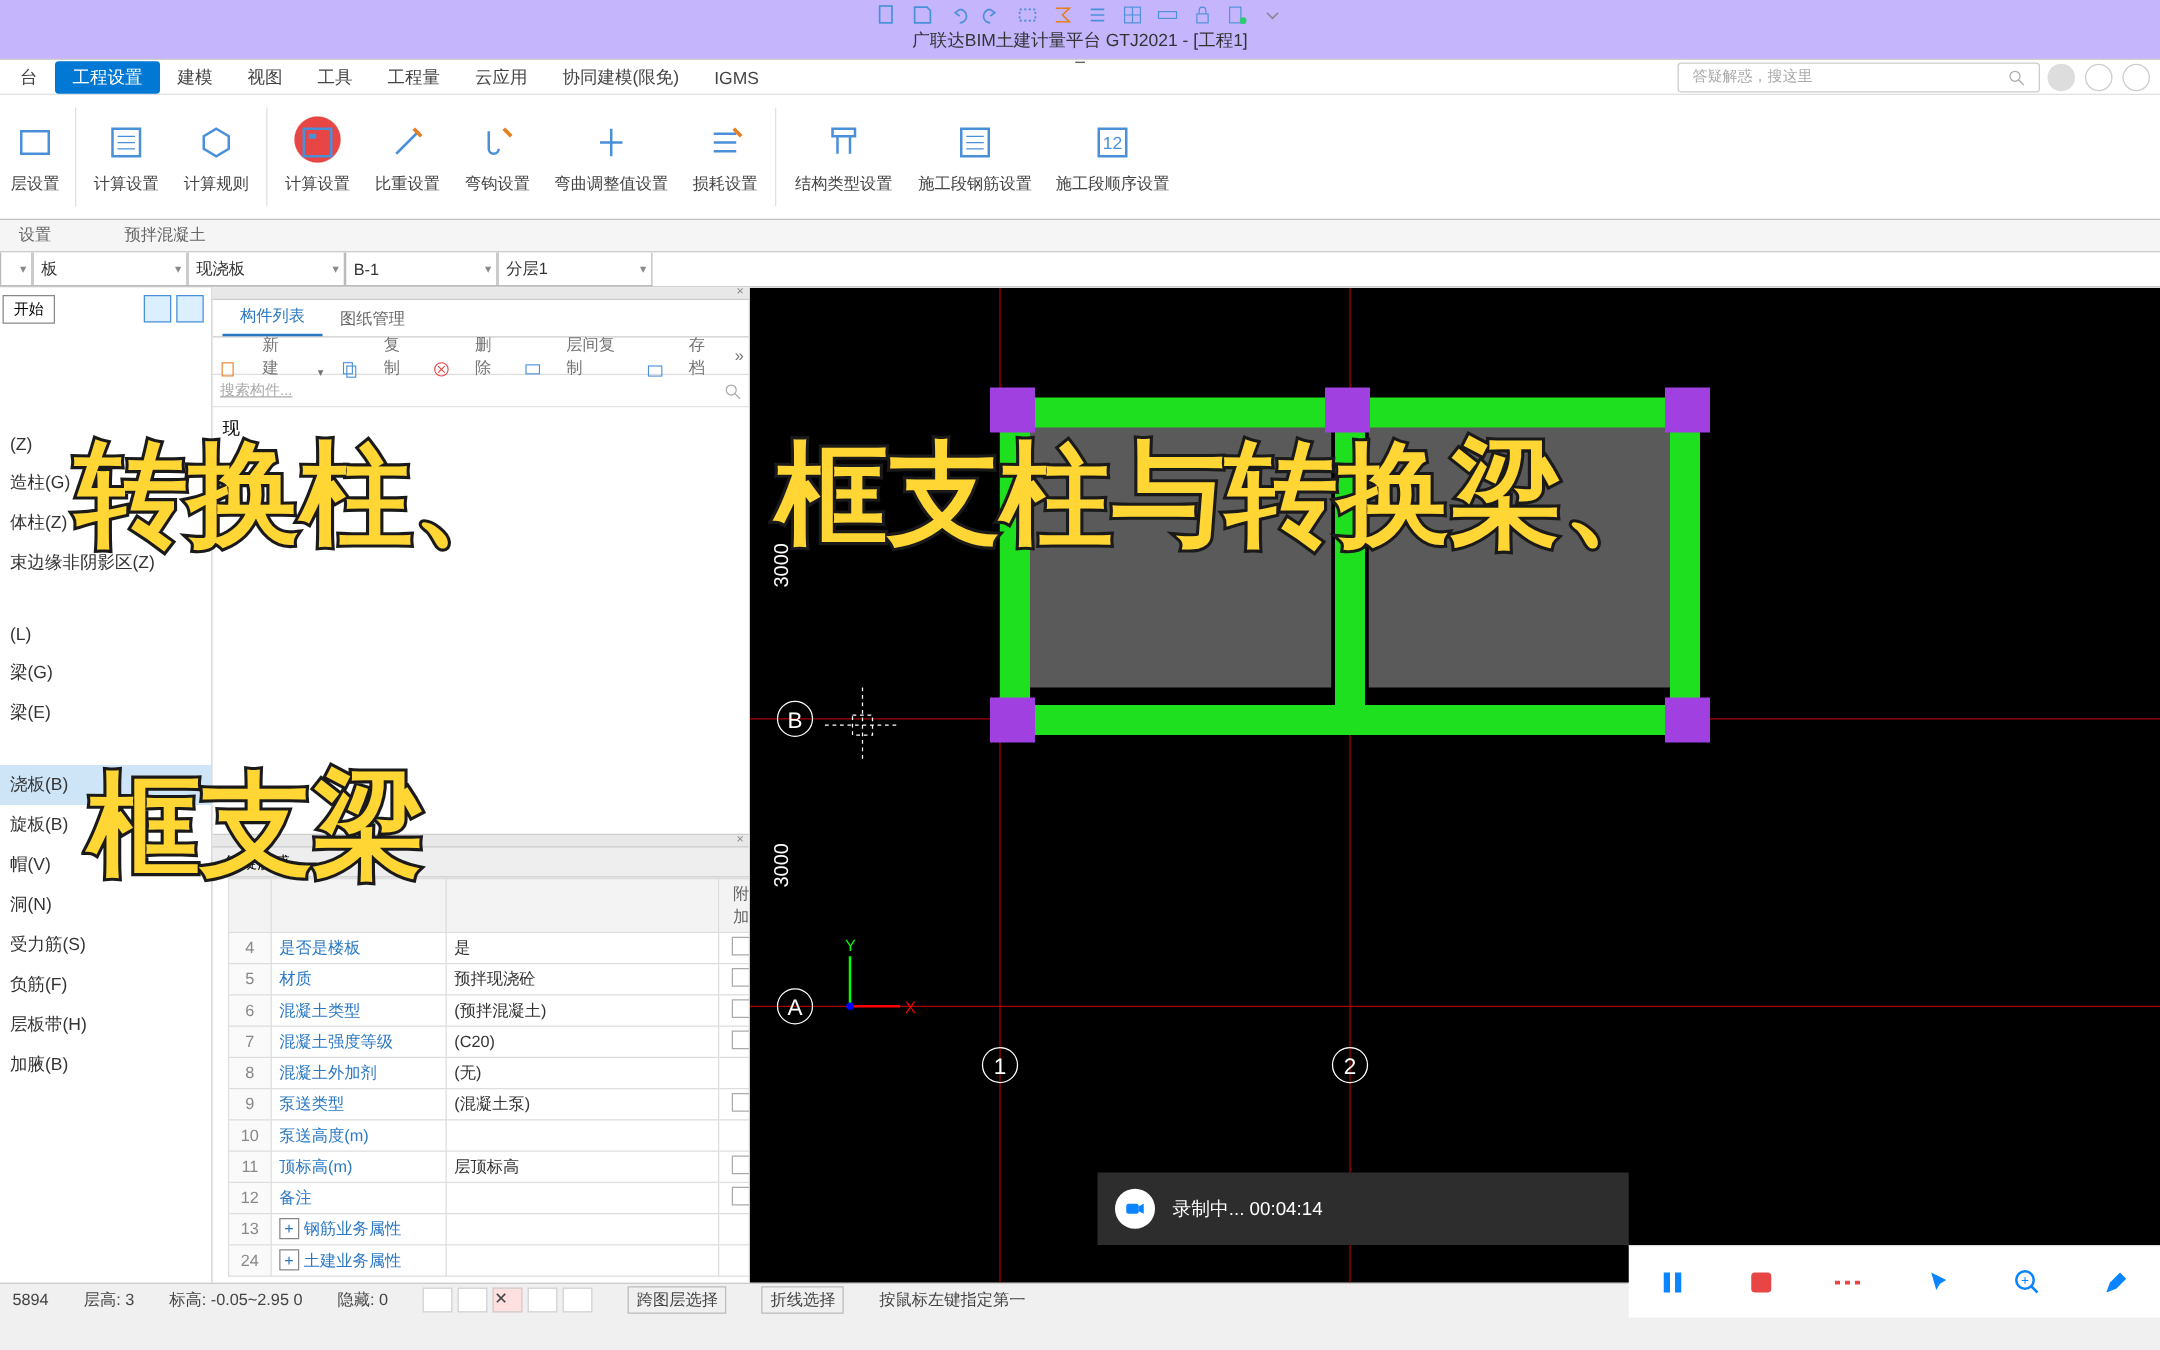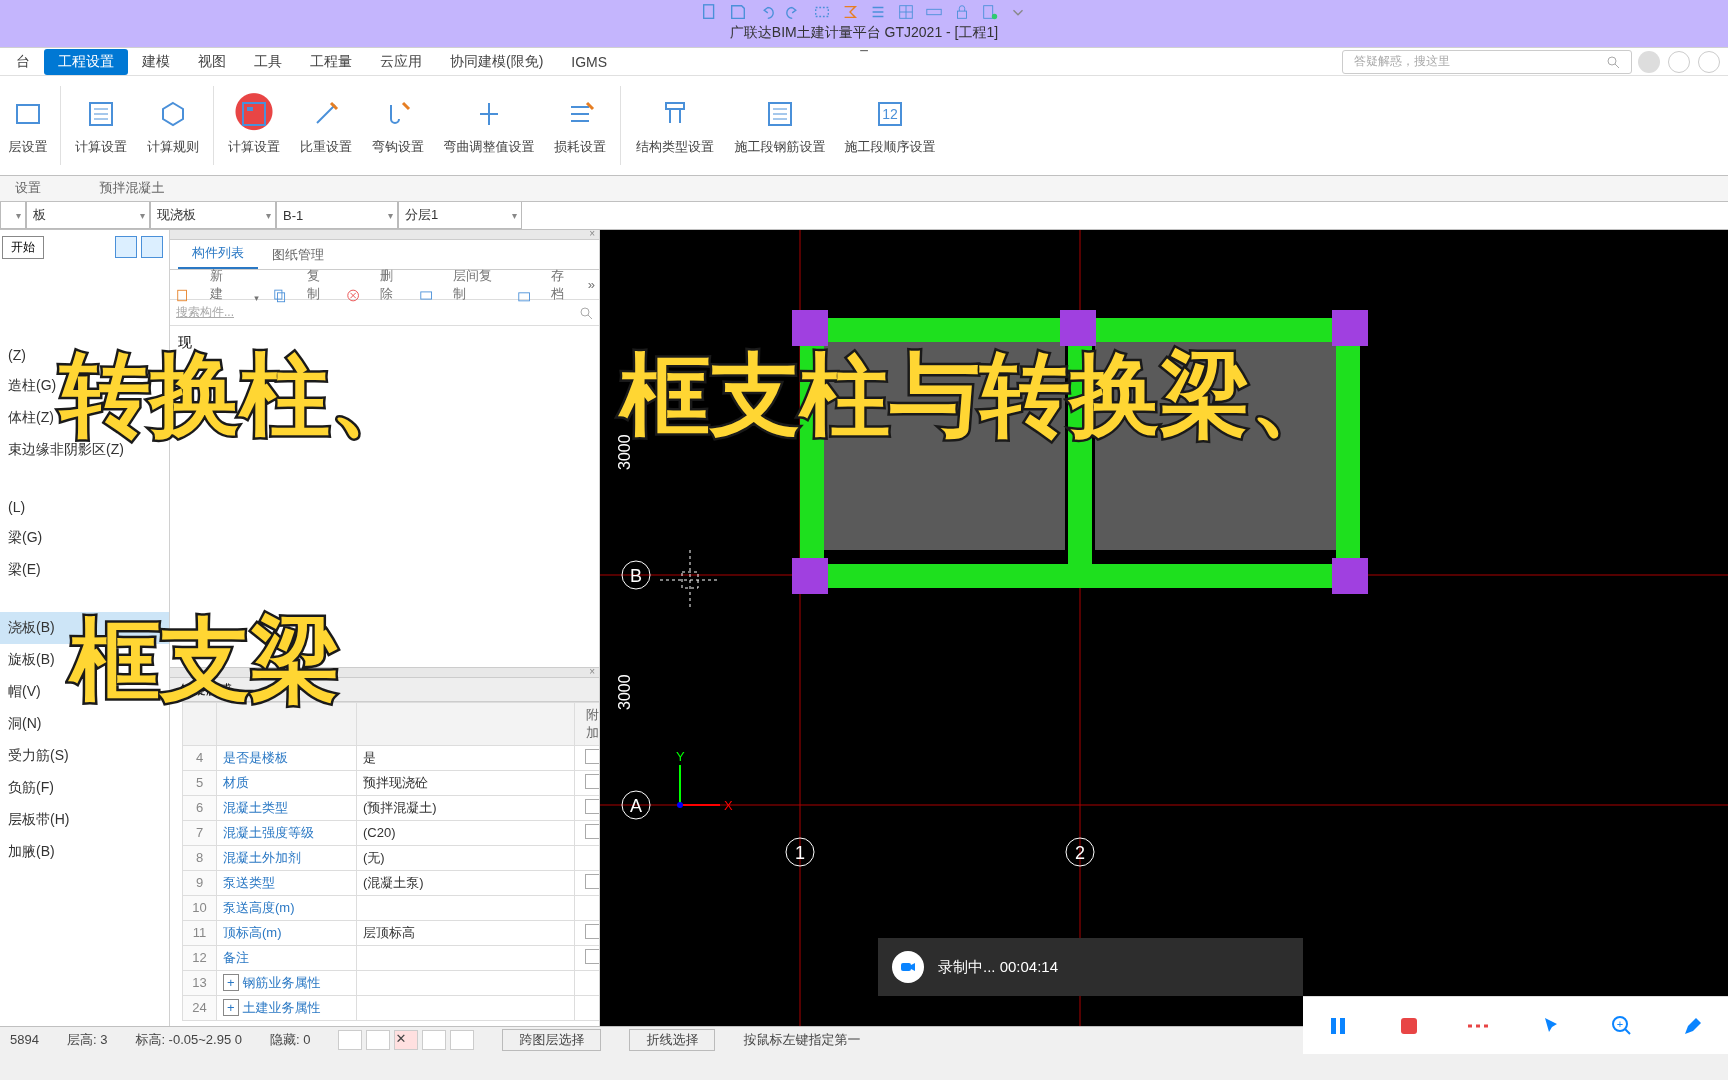--- a/index.html
+++ b/index.html
@@ -73,21 +73,21 @@
 .vp svg { position: absolute; top: 0; left: 0; }
 
 
 .overlay-text { position: absolute; font-family: "SimHei", sans-serif; font-weight: 900; color: #ffd633; -webkit-text-stroke: 5px #1a1a1a; paint-order: stroke fill; white-space: nowrap; }
 .ov1 { font-size: 90px; left: 60px; top: 335px; }
 .ov2 { font-size: 90px; left: 620px; top: 335px; }
 .ov3 { font-size: 90px; left: 70px; top: 600px; }
 
 
 .status { height: 26px; background: #f0f0f0; border-top: 1px solid #c0c0c0; display: flex; align-items: center; font-size: 13px; color: #444; padding: 0 10px; gap: 28px; }
-.status .sbtn { border: 1px solid #bbb; padding: 1px 16px; cursor: pointer; }
+.status .sbtn { border: 1px solid #bbb; padding: 1px 6px; cursor: pointer; }
 .status .sicon { width: 24px; height: 20px; border: 1px solid #ccc; background: #fff; cursor: pointer; }
 .recctrl { width: 28px; height: 28px; display: flex; align-items: center; justify-content: center; cursor: pointer; }
 </style>
 </head>
 <body>
 
 <div class="titlebar">
   <div class="qat">
     <div class="qat-btn">
         <svg viewBox="0 0 20 20">

